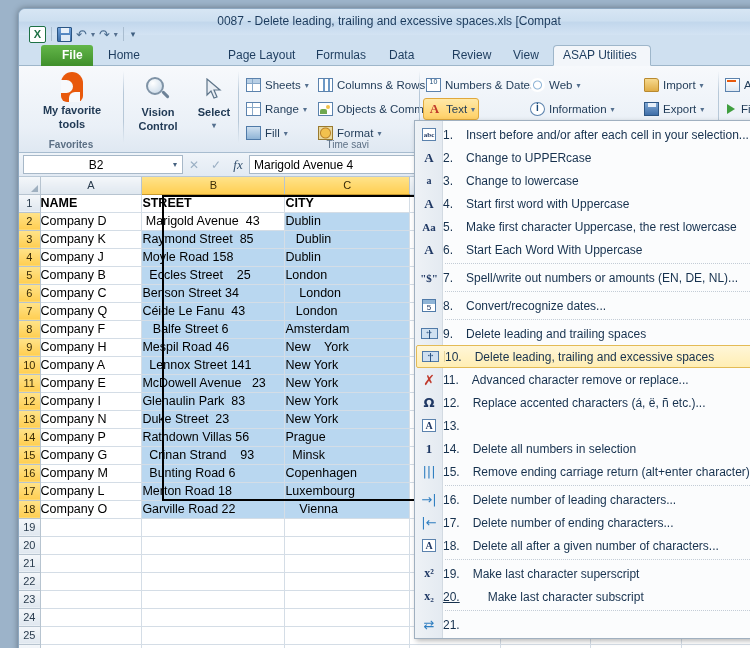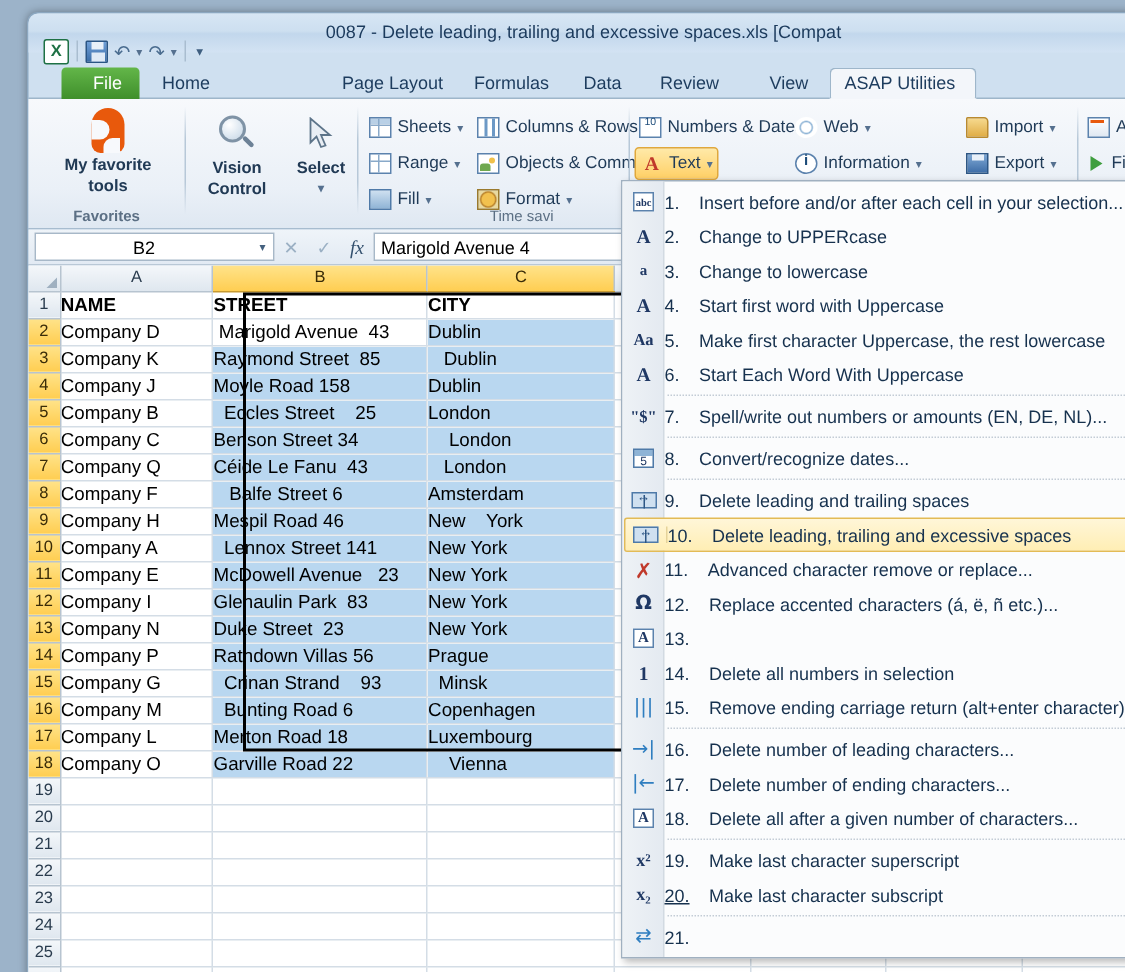--- a/index.html
+++ b/index.html
@@ -100,21 +100,21 @@
     font-size: 12px;
     color: #1d3c5e;
     padding: 3px 9px 0 9px;
     white-space: nowrap;
   }
   .tab.file {
     background: linear-gradient(to bottom,#63b649,#3f8f2b);
     color: #ffffff;
     border-top-left-radius: 3px;
     border-top-right-radius: 3px;
-    font-weight: normal;
+    font-weight: bold;
     padding-left: 21px;
   }
   .tab.active {
     background: #f3f6fa;
     border: 1px solid #9eb6ca;
     border-bottom: 1px solid #f3f6fa;
     border-top-left-radius: 4px;
     border-top-right-radius: 4px;
     padding-top: 2px;
   }
@@ -434,21 +434,21 @@
       <div class="dd-box">▾</div>
     </div>
 
     <div class="tabstrip">
       <div class="tab file" style="left:22px;  width:52px;">File</div>
       <div class="tab" style="left:80px;">Home</div>
       <div class="tab" style="left:143px;margin-top:28px;">Insert</div>
       <div class="tab" style="left:200px;">Page Layout</div>
       <div class="tab" style="left:288px;">Formulas</div>
       <div class="tab" style="left:361px;">Data</div>
-      <div class="tab" style="left:412px;">Review</div>
+      <div class="tab" style="left:424px;">Review</div>
       <div class="tab" style="left:485px;">View</div>
       <div class="tab active" style="left:534px; width:98px;">ASAP Utilities</div>
     </div>
 
     <div class="ribbon">
 
       <div class="grp" style="left:0; width:104px;">
         <div class="bigbtn" style="left:14px; top:6px; width:78px;">
           <div class="fav-icon">
             <div class="blob"></div>
@@ -1006,21 +1006,21 @@
             <span class="mic">
               <span class="gi" style="font-size: 12px;">x²</span>
             </span>
             <span style="margin-right: 5px;">19.</span>
             <span class="mtext">Make last character superscript</span>
           </div>
           <div class="mi">
             <span class="mic">
               <span class="gi" style="font-size: 12px;">x₂</span>
             </span>
-            <span style="margin-right: 5px; text-decoration: underline;">20.</span>
+            <span style="margin-right: 20px; text-decoration: underline;">20.</span>
             <span class="mtext">Make last character subscript</span>
           </div>
           <div class="msep"></div>
           <div class="mi">
             <span class="mic">
               <span class="gi-arrows">⇄</span>
             </span>
             <span style="margin-right: 5px;">21.</span>
           </div>
         </div>

